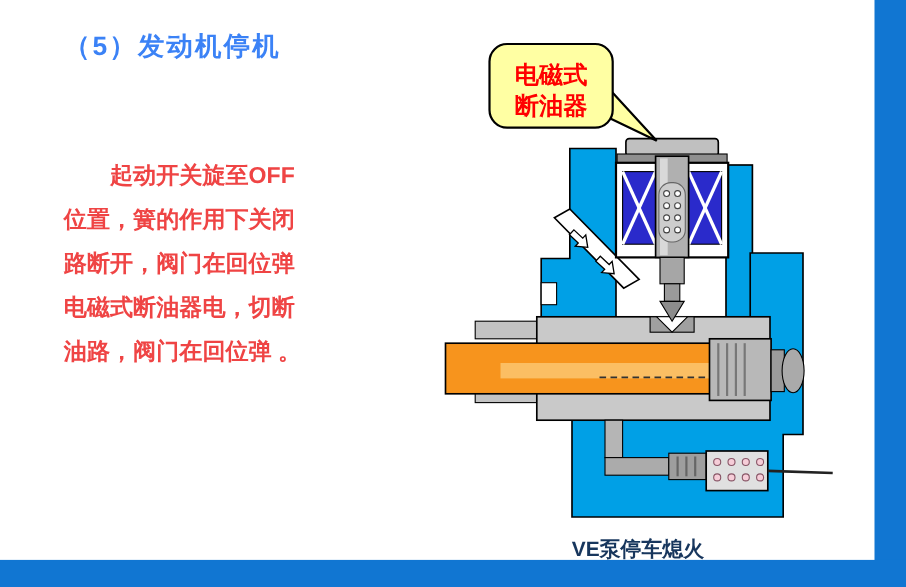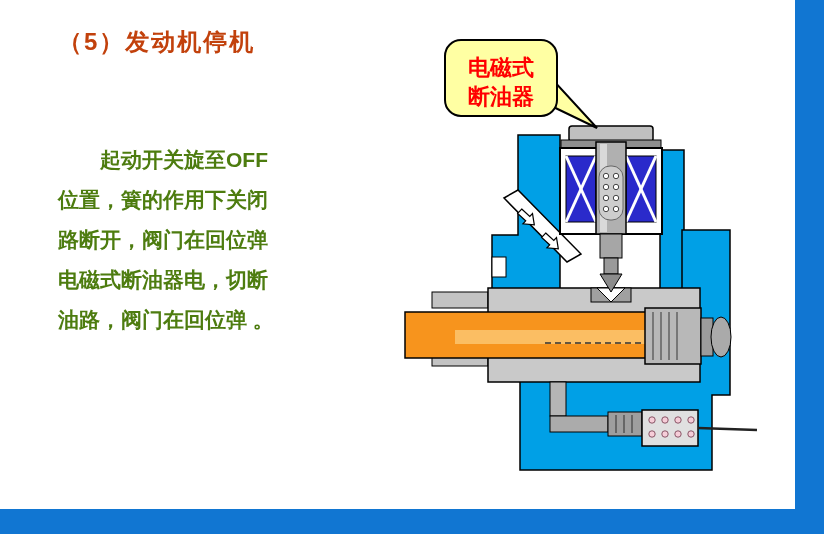--- a/index.html
+++ b/index.html
@@ -13,26 +13,26 @@
   .border-right{
     position:absolute;right:0;top:0;width:29px;height:100%;
     background:#1176d2;
   }
   .border-bottom{
     position:absolute;left:0;bottom:0;width:100%;height:25px;
     background:#1176d2;
   }
   .title{
     position:absolute;left:58px;top:26px;
-    font-size:24px;font-weight:bold;color:#c2410c;
+    font-size:24px;font-weight:bold;color:#3b82f6;
     letter-spacing:2px;
   }
   .paragraph{
     position:absolute;left:58px;top:140px;width:320px;
-    font-size:21px;font-weight:bold;color:#4d7c0f;
+    font-size:21px;font-weight:bold;color:#ef4444;
   }
   .paragraph .pline{height:40px;line-height:40px;}
   .paragraph .pline.indent{text-indent:2em;}
   .caption{
     position:absolute;left:460px;top:486px;width:240px;
     text-align:center;font-size:19px;font-weight:bold;color:#17365d;
   }
   svg{position:absolute;left:395px;top:30px;}
   svg text.callout-text{
     font-family:"Liberation Sans","DejaVu Sans",sans-serif;
@@ -159,14 +159,15 @@
     <g>
       <g stroke="#000" stroke-width="2" fill="#FFFFA3">
         <polygon points="148,72 202,98 158,50"></polygon>
         <rect x="50" y="10" width="112" height="76" rx="16"></rect>
       </g>
       <text class="callout-text" x="106" y="45" text-anchor="middle" fill="#FF0000">电磁式</text>
       <text class="callout-text" x="106" y="74" text-anchor="middle" fill="#FF0000">断油器</text>
     </g>
   </svg>
 
+  <div class="caption">VE泵停车熄火</div>
 
 </div>
 
 </body></html>

